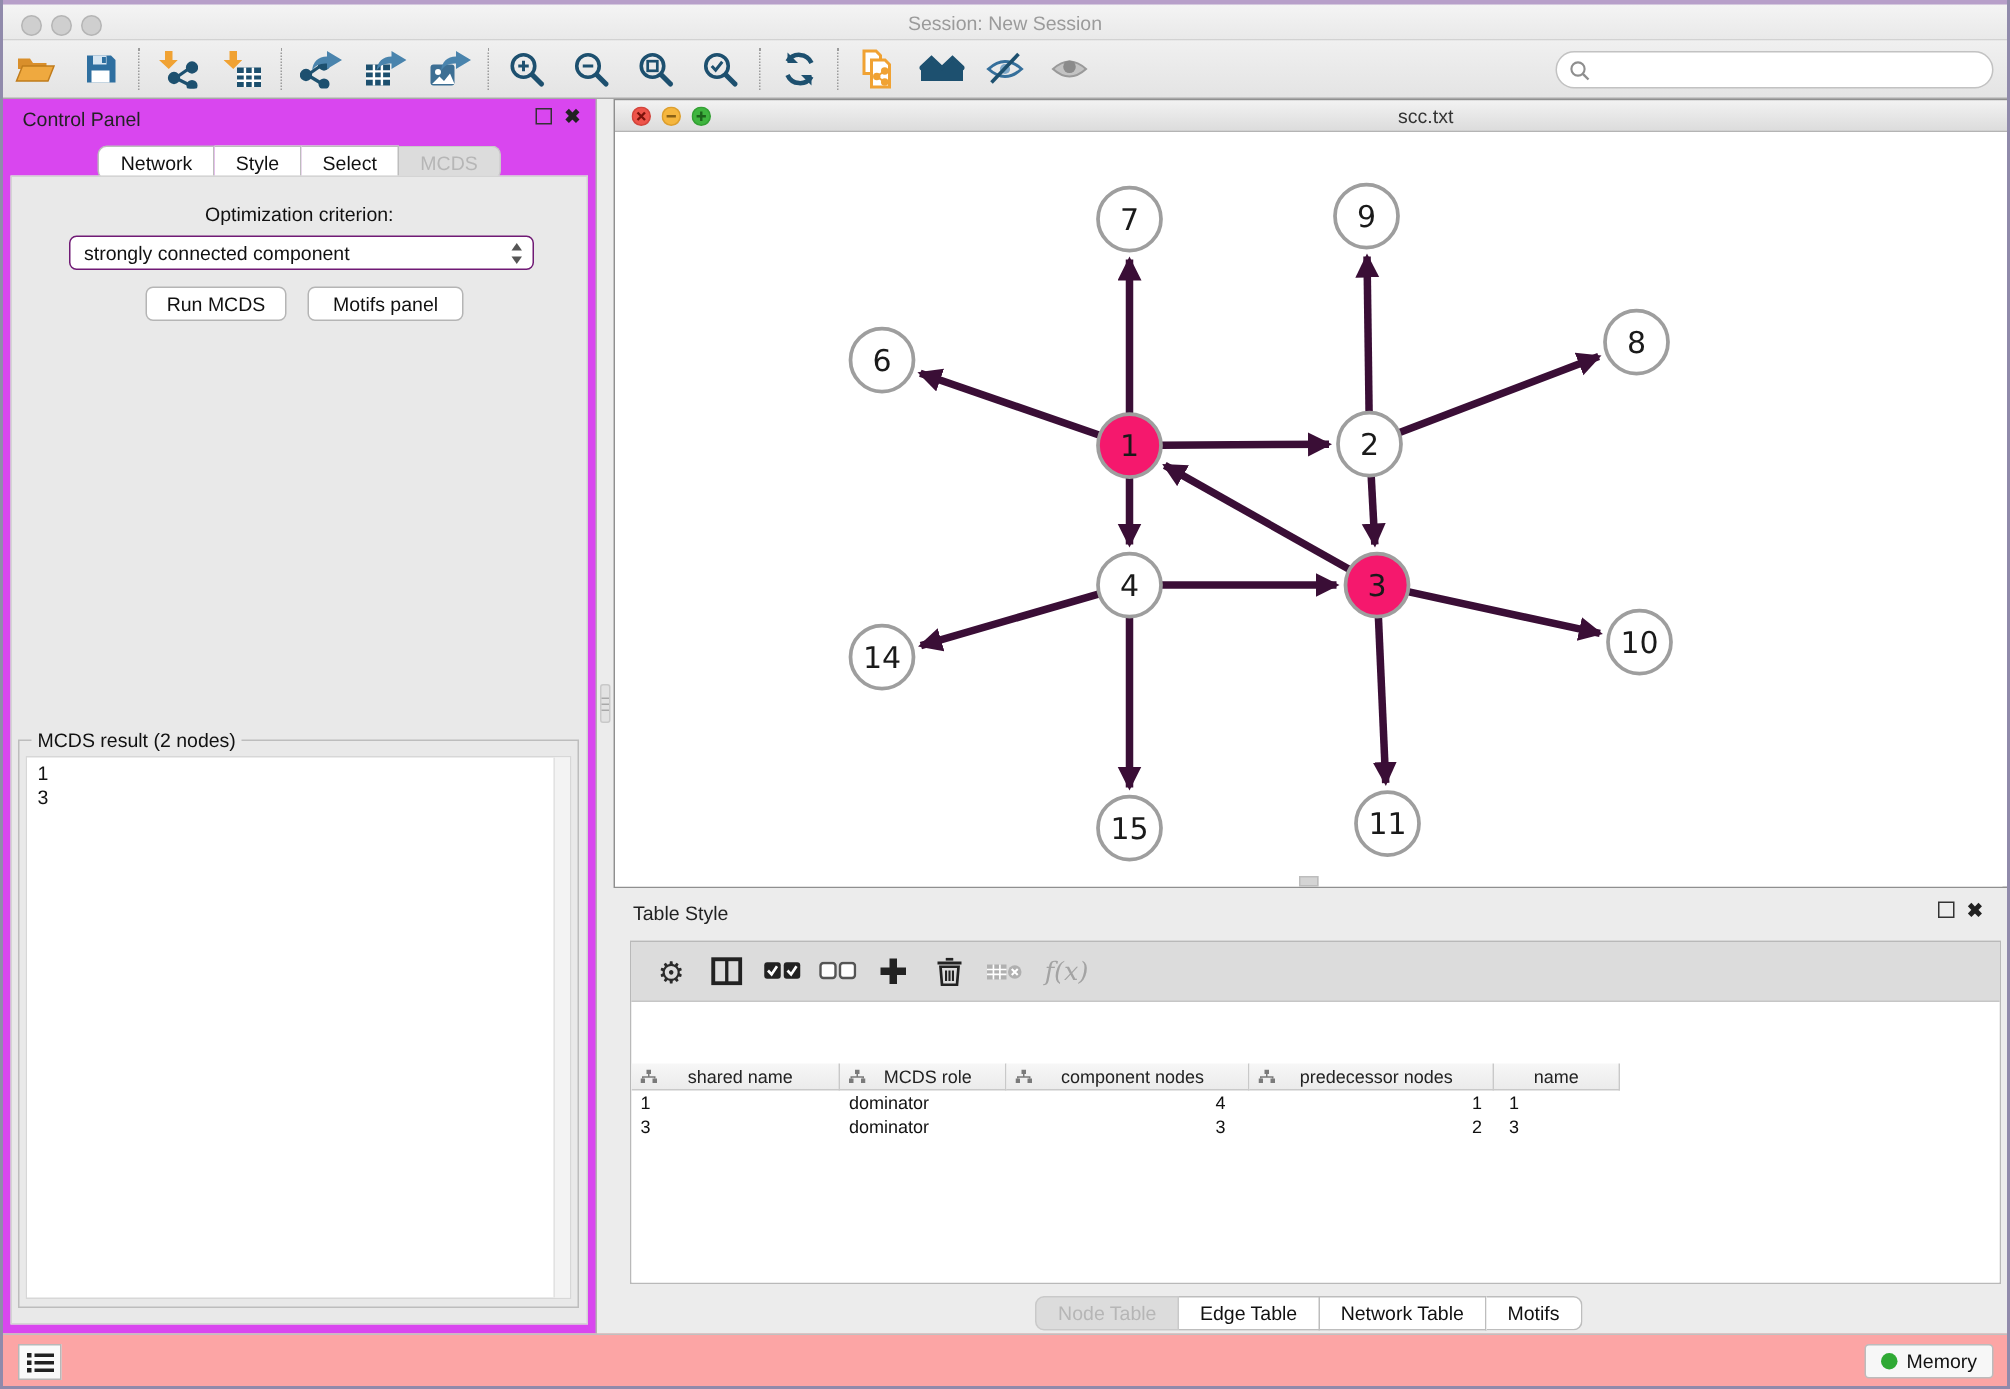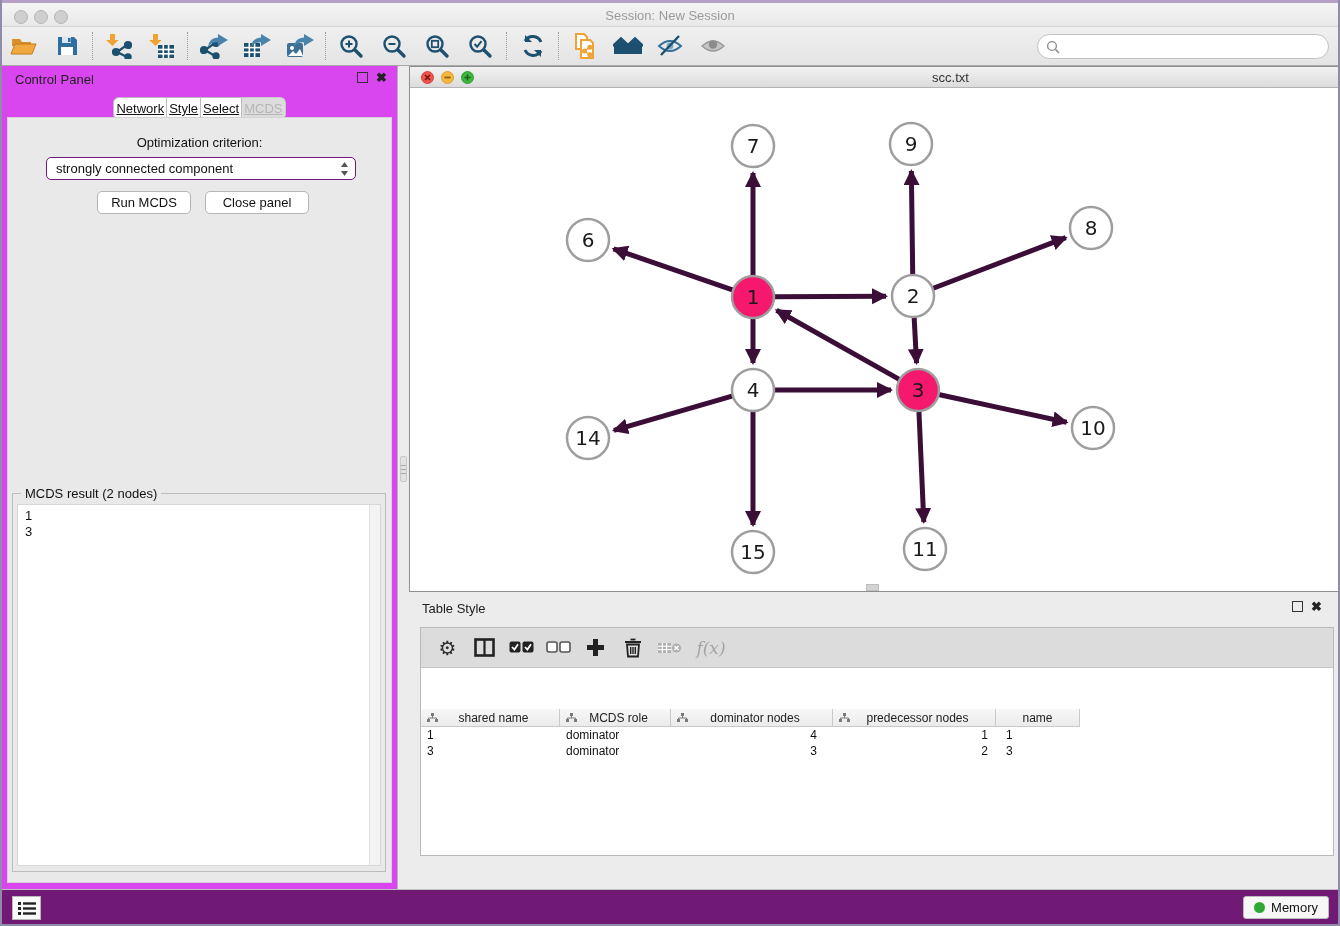--- a/index.html
+++ b/index.html
@@ -32,21 +32,21 @@
   
   #control-panel { position:absolute; left:0; top:0; width:396px; height:100%;
                    background:#d946ef; border-right:1px solid #b2b2b2; }
   .panel-title-row { position:absolute; left:0; top:0; width:100%; height:26px; }
   .panel-title { position:absolute; left:13px; top:6px; font-size:13px; color:#222; }
   .panel-ctrls { position:absolute; right:10px; top:6px; display:flex; gap:8px; align-items:center; }
   .float-icon { width:11px; height:11px; border:1.5px solid #333; display:inline-block; }
   .close-icon { font-size:13px; font-weight:bold; color:#222; line-height:11px; }
   .seg-tabs { display:inline-flex; }
   .seg { border:1px solid #bdbdbd; border-left:none; background:#fff; color:#111;
-         font-size:13px; padding:3px 2px; line-height:15px;text-decoration:underline; }
+         font-size:13px; padding:3px 14px; line-height:15px; }
   .seg:first-child { border-left:1px solid #bdbdbd; border-radius:6px 0 0 6px; }
   .seg:last-child { border-radius:0 6px 6px 0; }
   .seg.active { background:#dcdcdc; color:#b6b6b6; border-color:#c9c9c9; }
   #cp-tabs { position:absolute; left:0; top:31px; width:100%; text-align:center; }
   #cp-frame { position:absolute; left:5px; right:5px; top:51px; bottom:6px;
               border:1px solid #d4d4d4; background:#e9e9e9; }
   #opt-label { position:absolute; left:0; width:100%; top:69px; text-align:center; font-size:13px; color:#111; }
   #criterion { position:absolute; left:44px; top:91px; width:310px; height:23px; background:#fff;
                border:1px solid #701a75; border-radius:5px; font-size:13px; color:#111;
                display:flex; align-items:center; padding-left:9px; }
@@ -93,21 +93,21 @@
   .hdr-row { display:flex; height:18px;margin-top:41px; }
   .hdr-cell { background:linear-gradient(#f7f7f7,#ebebeb); border-right:1px solid #c9c9c9;
               border-bottom:1px solid #c9c9c9; display:flex; align-items:center; font-size:12px; color:#222; }
   .hdr-cell .hdr-icon { margin-left:6px; }
   .hdr-cell .hdr-text { flex:1; text-align:center; padding-right:10px; }
   .data-row { display:flex; height:16px; font-size:12px; color:#111; }
   .cell { padding:1px 6px 0 6px; overflow:hidden; white-space:nowrap; }
   .cell.r { text-align:right; padding-right:16px; }
   #tp-tabs { position:absolute; left:0; right:0; top:270px; text-align:center; }
   
-  #statusbar { position:absolute; left:0; bottom:0; width:100%; height:35px; background:#701a75;
+  #statusbar { position:absolute; left:0; bottom:0; width:100%; height:35px; background:#fca5a5;
                border-top:1px solid #c0c0c0;text-align:center; }
   #list-btn { position:absolute; left:10px; top:6px; width:29px; height:24px; background:#fafafa;
               border:1px solid #b8b8b8; display:flex; align-items:center; justify-content:center; }
   #memory-btn { position:absolute; right:9px; top:6px; height:23px; background:#f7f7f7;
                 border:1px solid #bcbcbc; border-radius:3px; display:flex; align-items:center;
                 gap:6px; padding:0 10px; font-size:13px; color:#111; }
   #memory-dot { width:11px; height:11px; border-radius:50%; background:#2fa934; }
 </style>
 </head>
 <body>
@@ -316,21 +316,21 @@
       <div id="criterion">
         <span>strongly connected component</span>
         <span class="stepper">
           <svg width="9" height="16" viewBox="0 0 9 16">
             <path d="M4.5 1 L8 6 H1 z" fill="#555"></path>
               <path d="M4.5 15 L1 10 h7 z" fill="#555"></path>
           </svg>
         </span>
       </div>
       <button class="cp-btn" style="left:95px; width:94px;">Run MCDS</button>
-      <button class="cp-btn" style="left:203px; width:104px;">Close panel</button>
+      <button class="cp-btn" style="left:203px; width:104px;">Motifs panel</button>
       <div id="mcds-fieldset">
         <span id="mcds-legend">MCDS result (2 nodes)</span>
         <div id="mcds-result">
           <div>1</div>
           <div>3</div>
           <div id="mcds-scroll"></div>
         </div>
       </div>
     </div>
 
@@ -518,21 +518,21 @@
                 </svg>
               <span class="hdr-text">MCDS role</span>
             </div>
             <div class="hdr-cell" style="width:162px">
               <svg class="hdr-icon" width="11" height="10" viewBox="0 0 11 10">
                 <rect x="4" y="0" width="3" height="3" fill="#7a7a7a"></rect>
                   <rect x="0" y="6" width="3" height="3" fill="#7a7a7a"></rect>
                 <rect x="8" y="6" width="3" height="3" fill="#7a7a7a"></rect>
                 <path d="M5.5 3 v2 M1.5 6 v-1 h8 v1" fill="none" stroke="#7a7a7a" stroke-width="1"></path>
                 </svg>
-              <span class="hdr-text">dominator nodes</span>
+              <span class="hdr-text">component nodes</span>
             </div>
             <div class="hdr-cell" style="width:163px">
               <svg class="hdr-icon" width="11" height="10" viewBox="0 0 11 10">
                 <rect x="4" y="0" width="3" height="3" fill="#7a7a7a"></rect>
                   <rect x="0" y="6" width="3" height="3" fill="#7a7a7a"></rect>
                 <rect x="8" y="6" width="3" height="3" fill="#7a7a7a"></rect>
                 <path d="M5.5 3 v2 M1.5 6 v-1 h8 v1" fill="none" stroke="#7a7a7a" stroke-width="1"></path>
                 </svg>
               <span class="hdr-text">predecessor nodes</span>
             </div>
@@ -549,20 +549,28 @@
           </div>
           <div class="data-row">
             <div class="cell" style="width:139px">3</div>
             <div class="cell" style="width:111px">dominator</div>
             <div class="cell r" style="width:162px">3</div>
             <div class="cell r" style="width:163px; padding-right:8px">2</div>
             <div class="cell" style="width:84px; padding-left:10px">3</div>
           </div>
         </div>
       </div>
+      <div id="tp-tabs">
+        <span class="seg-tabs">
+          <span class="seg active">Node Table</span>
+          <span class="seg">Edge Table</span>
+          <span class="seg">Network Table</span>
+          <span class="seg">Motifs</span>
+        </span>
+      </div>
     </div>
   </div>
 
   <div id="statusbar">
     <div id="list-btn">
       <svg width="18" height="15" viewBox="0 0 18 15">
         <g fill="#222">
             <rect x="0" y="1" width="3" height="3"></rect>
             <rect x="0" y="6" width="3" height="3"></rect>
             <rect x="0" y="11" width="3" height="3"></rect>

